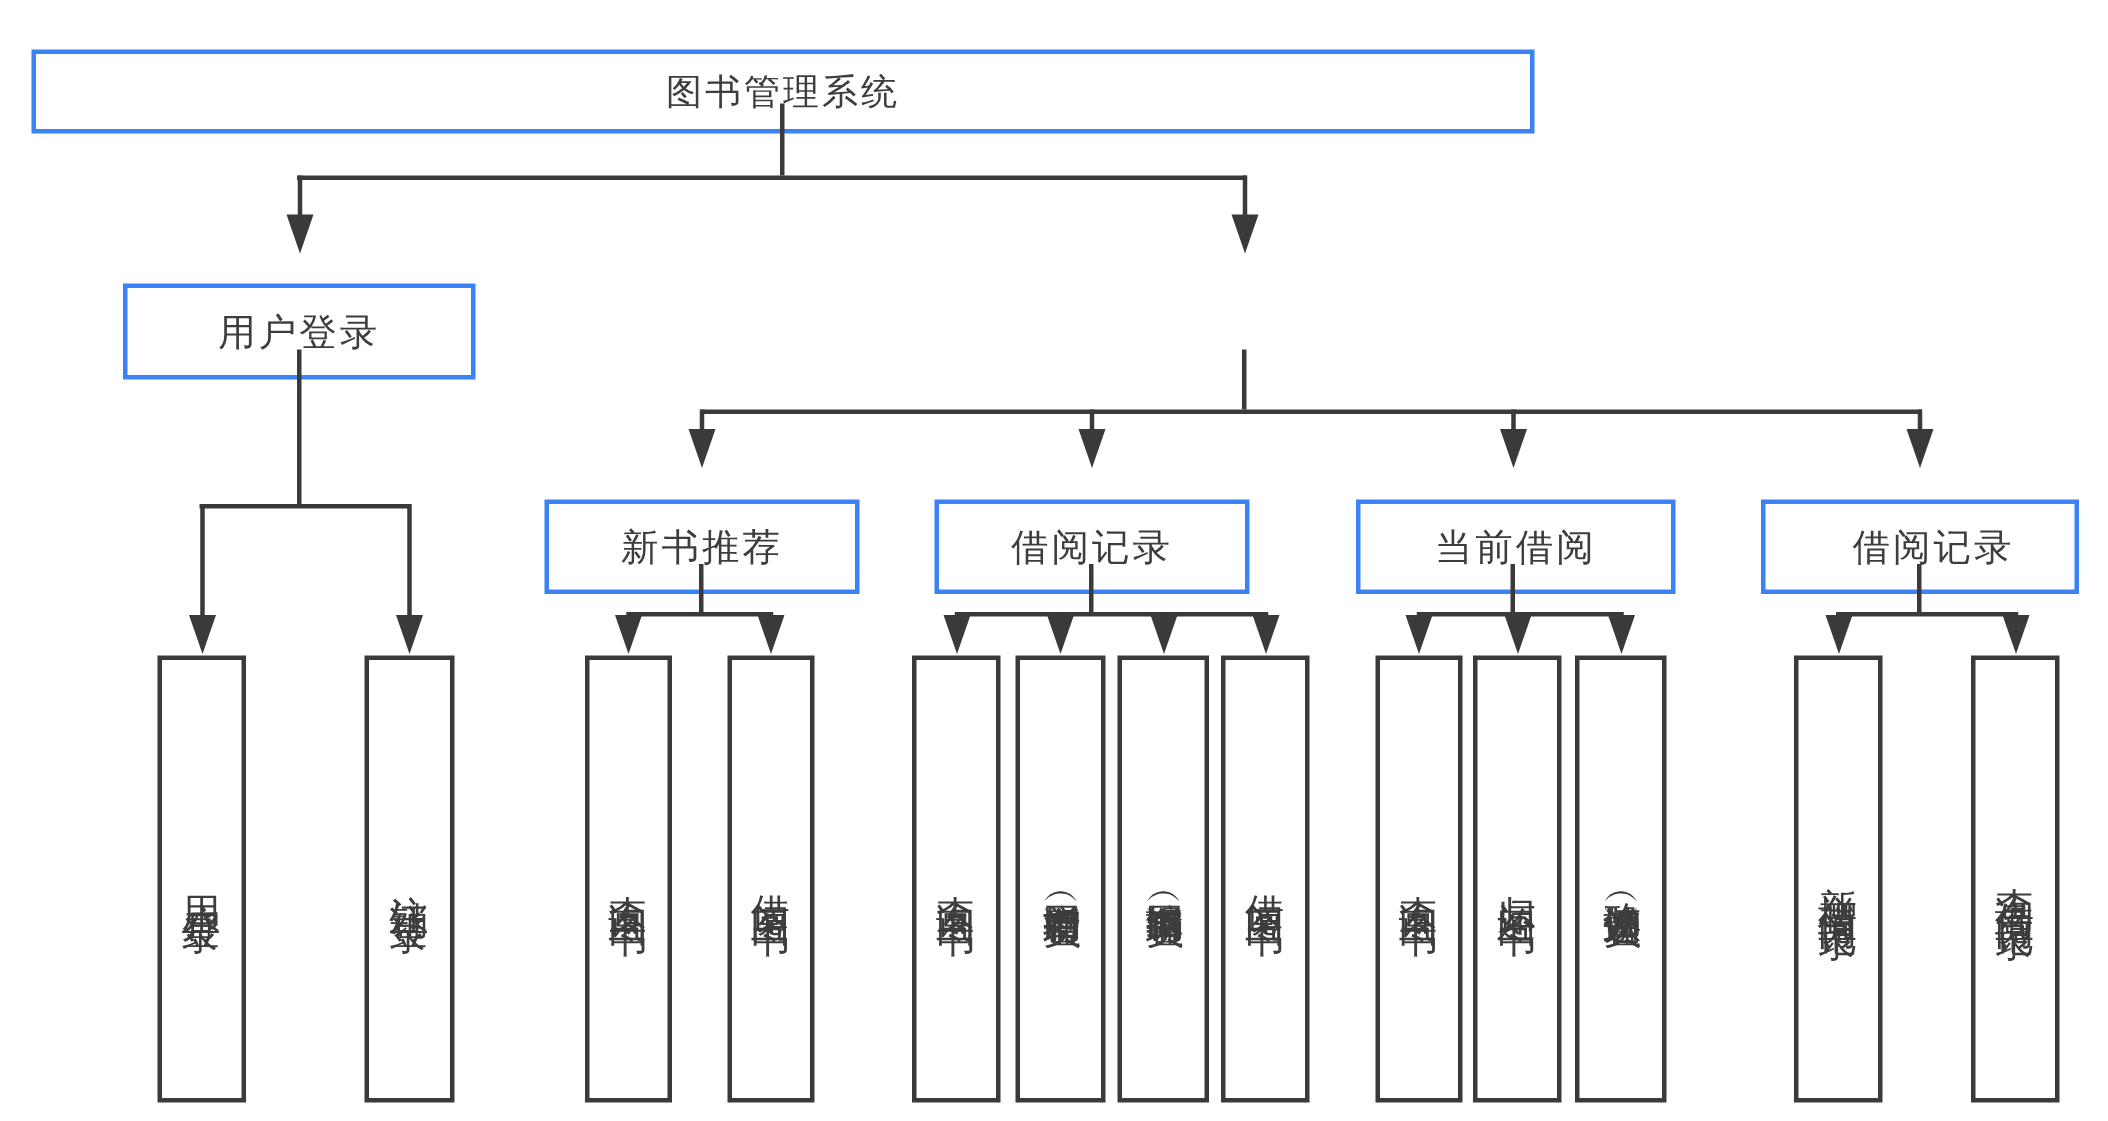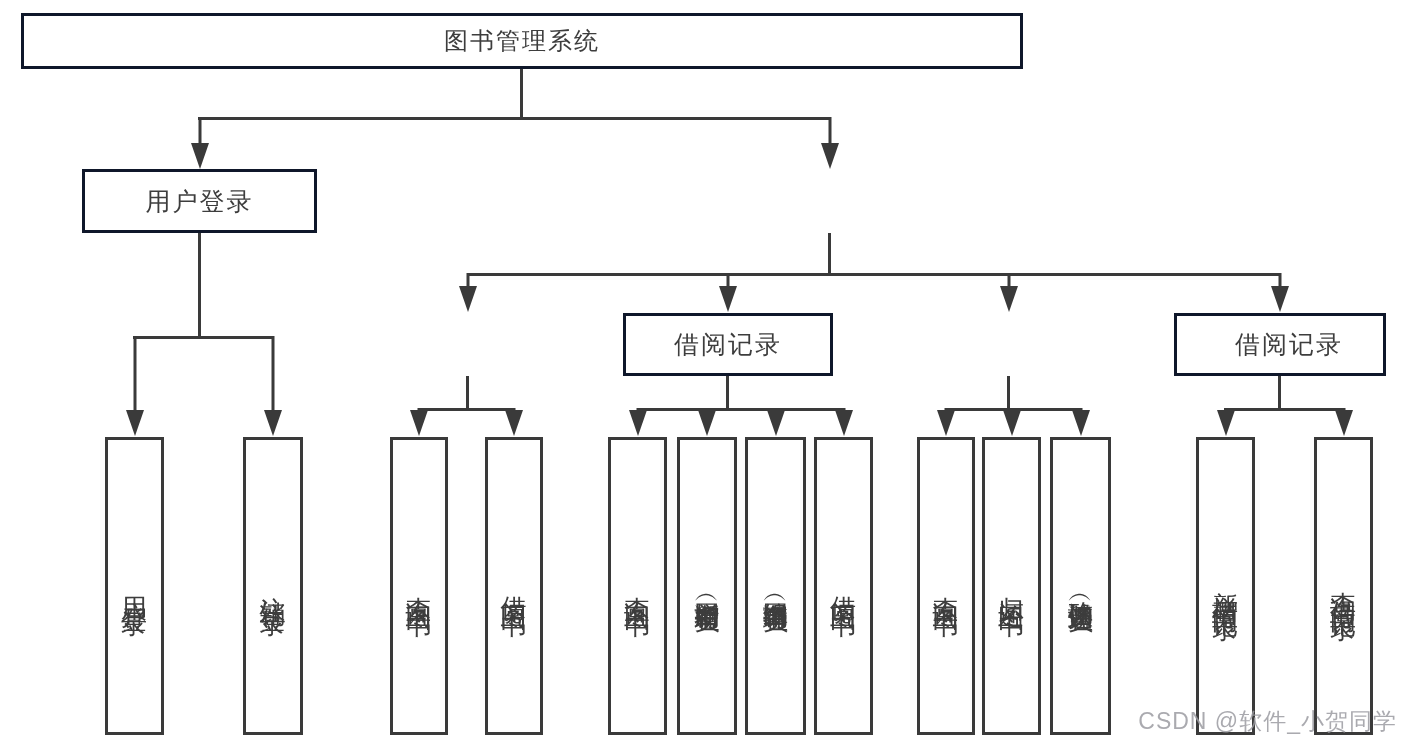--- a/index.html
+++ b/index.html
@@ -9,28 +9,29 @@
     height: 747px;
     background: #ffffff;
     font-family: "Liberation Sans", "DejaVu Sans", sans-serif;
     color: #3d3d3d;
     overflow: hidden;
   }
   
   .box {
     position: absolute;
     box-sizing: border-box;
-    border: 3px solid #0f172a;
+    border: 3px solid #3b82f6;
     background: #ffffff;
     display: flex;
     align-items: center;
     justify-content: center;
     font-size: 25px;
     letter-spacing: 2px;
     white-space: nowrap;
+    margin-top: 20px;
   }
   
   .vbox {
     position: absolute;
     box-sizing: border-box;
     border: 3px solid #3a3a3a;
     background: #ffffff;
     writing-mode: vertical-rl;
     text-orientation: mixed;
     display: flex;
@@ -87,21 +88,23 @@
 </head>
 <body>
 
 <div id="canvas">
 
   <div class="box" style="left:21px; top:13px; width:1002px; height:56px; font-size:24px;">图书管理系统</div>
 
   <div class="box" style="left:82px; top:169px; width:235px; height:64px;">用户登录</div>
 
 
+  <div class="box" style="left:363px; top:313px; width:210px; height:63px;">新书推荐</div>
   <div class="box" style="left:623px; top:313px; width:210px; height:63px;">借阅记录</div>
+  <div class="box" style="left:904px; top:313px; width:213px; height:63px;">当前借阅</div>
   <div class="box" style="left:1174px; top:313px; width:212px; height:63px;padding-left:18px;">借阅记录</div>
 
   <div class="vbox" style="left:105px; width:59px;">用户登录</div>
   <div class="vbox" style="left:243px; width:60px;">注销登录</div>
 
   <div class="vbox" style="left:390px; width:58px;">查询图书</div>
   <div class="vbox" style="left:485px; width:58px;">借阅图书</div>
 
   <div class="vbox" style="left:608px; width:59px;">查询图书</div>
   <div class="vbox tight" style="left:677px; width:60px;">新增图书（管理员）</div>
@@ -205,15 +208,14 @@
   <div class="hline" style="left:1224px; top:408px; width:121px;"></div>
   <div class="arr" style="left:1217px; top:408px; height:28px;">
     <span class="shaft"></span>
     <span class="head"></span>
   </div>
   <div class="arr" style="left:1335px; top:408px; height:28px;">
     <span class="shaft"></span>
     <span class="head"></span>
   </div>
 
-  <div id="watermark">CSDN @软件_小贺同学</div>
 
 </div>
 
 </body></html>

